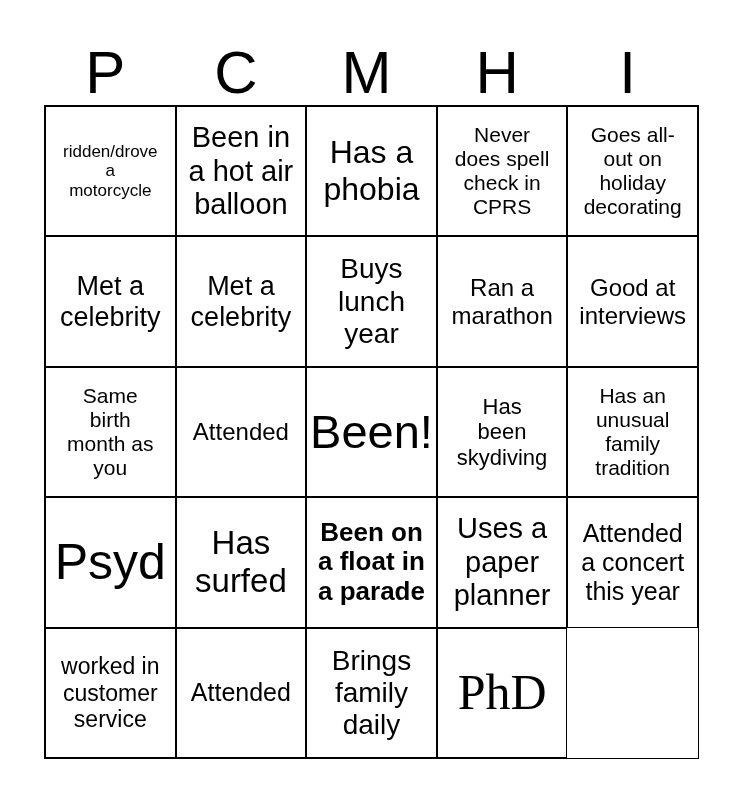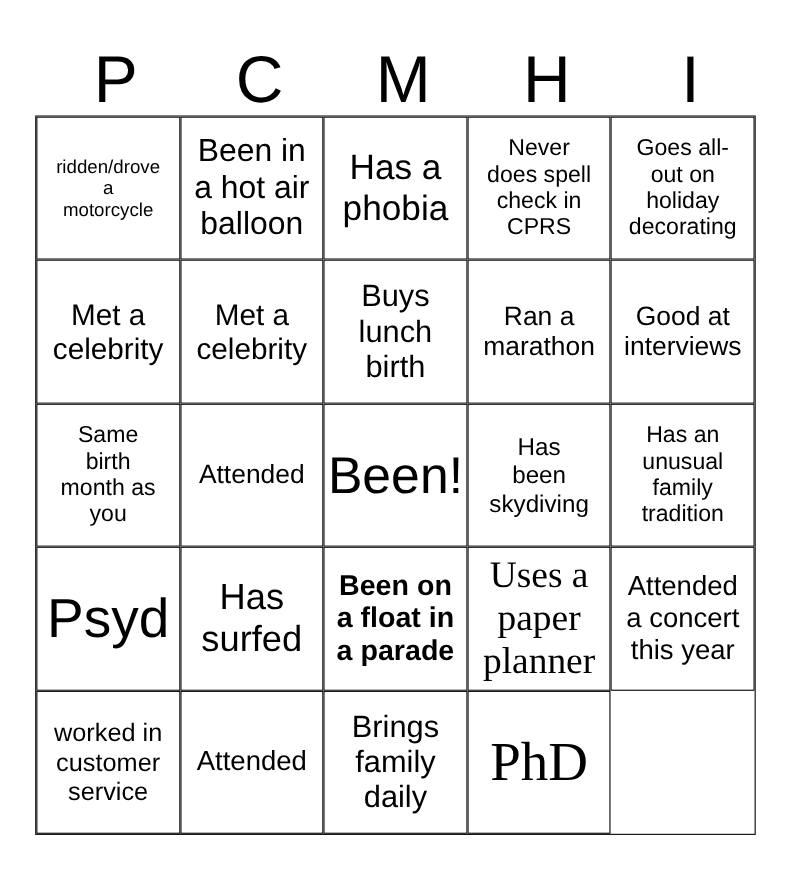--- a/index.html
+++ b/index.html
@@ -27,21 +27,21 @@
     flex: 1 1 0;
     display: flex;
     align-items: center;
     justify-content: center;
     font-size: 60px;
     line-height: 1;
     color: #000000;
   }
   .bingo-grid {
     position: absolute;
-    left: 32px;
+    left: 44px;
     top: 105px;
     width: 653px;
     height: 652px;
     display: grid;
     grid-template-columns: repeat(5, 1fr);
     grid-template-rows: repeat(5, 1fr);
     border: 1px solid #000000;
     background: #ffffff;
   }
   .cell {
@@ -109,21 +109,21 @@
         <span class="cell-text" style="font-size: 27px;">Met a
 celebrity</span>
       </div>
     <div class="cell">
         <span class="cell-text" style="font-size: 27px;">Met a
 celebrity</span>
       </div>
     <div class="cell">
         <span class="cell-text" style="font-size: 28px;">Buys
 lunch
-birth</span>
+year</span>
       </div>
     <div class="cell">
         <span class="cell-text" style="font-size: 24px;">Ran a
 marathon</span>
       </div>
     <div class="cell">
         <span class="cell-text" style="font-size: 24px;">Good at
 interviews</span>
       </div>
 
@@ -157,21 +157,21 @@
     <div class="cell">
         <span class="cell-text" style="font-size: 33px;">Has
 surfed</span>
       </div>
     <div class="cell">
         <span class="cell-text" style="font-size: 26px; font-weight: bold;">Been on
 a float in
 a parade</span>
       </div>
     <div class="cell">
-        <span class="cell-text" style="font-size: 34px; font-family: Liberation Serif, serif;">Uses a
+        <span class="cell-text" style="font-size: 29px;">Uses a
 paper
 planner</span>
       </div>
 
     <div class="cell">
         <span class="cell-text" style="font-size: 25px;">Attended
 a concert
 this year</span>
       </div>
     <div class="cell">

